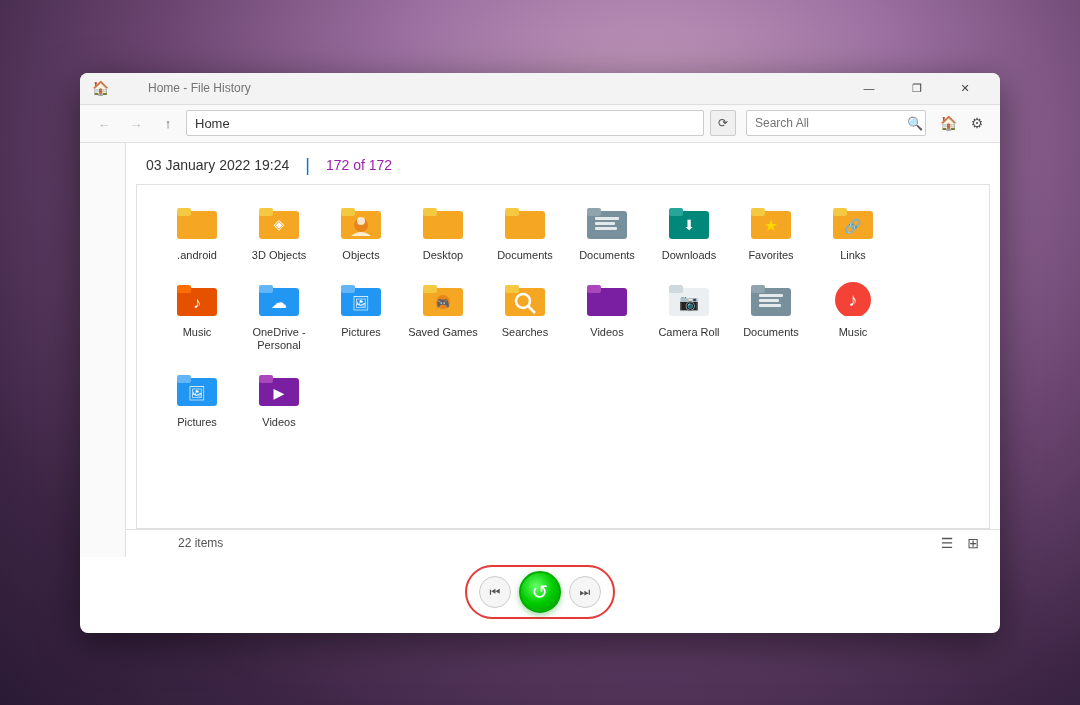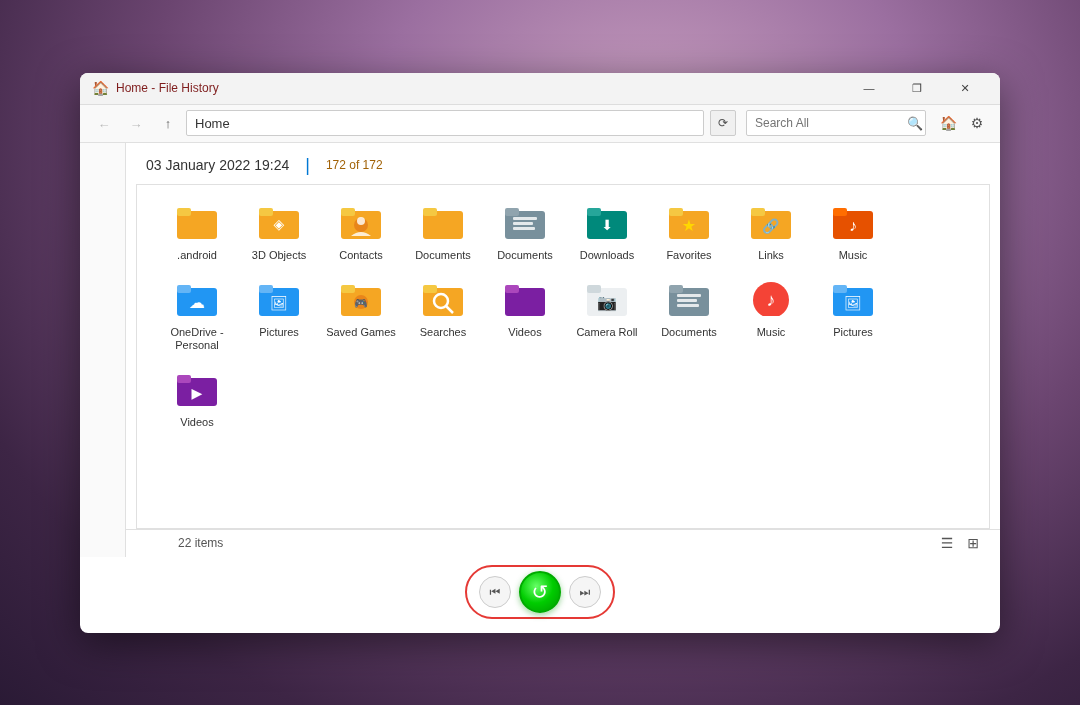--- a/index.html
+++ b/index.html
@@ -34,22 +34,23 @@
       gap: 8px;
       flex-shrink: 0;
     }
     .title-icon {
       width: 16px;
       height: 16px;
       font-size: 14px;
     }
     .title-text {
       font-size: 12px;
-      color: #7f1d1d;
+      color: #737373;
       flex: 1;
+      margin-left: 32px;
     }
     .window-controls {
       display: flex;
       gap: 2px;
     }
     .wc-btn {
       width: 46px;
       height: 32px;
       display: flex;
       align-items: center;
@@ -179,22 +180,22 @@
       font-size: 14px;
       color: #333;
       font-weight: 400;
     }
     .date-separator {
       color: #0078d4;
       font-size: 18px;
       font-weight: 300;
     }
     .counter-text {
-      font-size: 12px;
-      color: #a16207;
+      font-size: 14px;
+      color: #a21caf;
     }
     .files-area {
       flex: 1;
       overflow-y: auto;
       padding: 10px 20px;
       border: 1px solid #e0e0e0;
       margin: 0 10px;
       background: #fff;
     }
     .files-grid {
@@ -365,21 +366,30 @@
           <div class="file-item">
             <div class="file-icon">
               <svg width="40" height="36" viewBox="0 0 40 36">
                   <rect x="0" y="8" width="40" height="28" rx="3" fill="#f5a623"></rect>
                   <rect x="0" y="5" width="14" height="8" rx="2" fill="#f5c842"></rect>
                   <circle cx="20" cy="22" r="7" fill="#e8851a"></circle>
                   <circle cx="20" cy="18" r="4" fill="#fff" opacity="0.8"></circle>
                   <path d="M10 33 Q20 25 30 33" fill="#fff" opacity="0.8"></path>
                 </svg>
             </div>
-            <span class="file-label">Contacts</span>
+            <span class="file-label">Objects</span>
+          </div>
+          <div class="file-item">
+            <div class="file-icon">
+              <svg width="40" height="36" viewBox="0 0 40 36">
+                  <rect x="0" y="8" width="40" height="28" rx="3" fill="#f5a623"></rect>
+                  <rect x="0" y="5" width="14" height="8" rx="2" fill="#f5c842"></rect>
+                </svg>
+            </div>
+            <span class="file-label">Desktop</span>
           </div>
           <div class="file-item">
             <div class="file-icon">
               <svg width="40" height="36" viewBox="0 0 40 36">
                   <rect x="0" y="8" width="40" height="28" rx="3" fill="#f5a623"></rect>
                   <rect x="0" y="5" width="14" height="8" rx="2" fill="#f5c842"></rect>
                 </svg>
             </div>
             <span class="file-label">Documents</span>
           </div>

